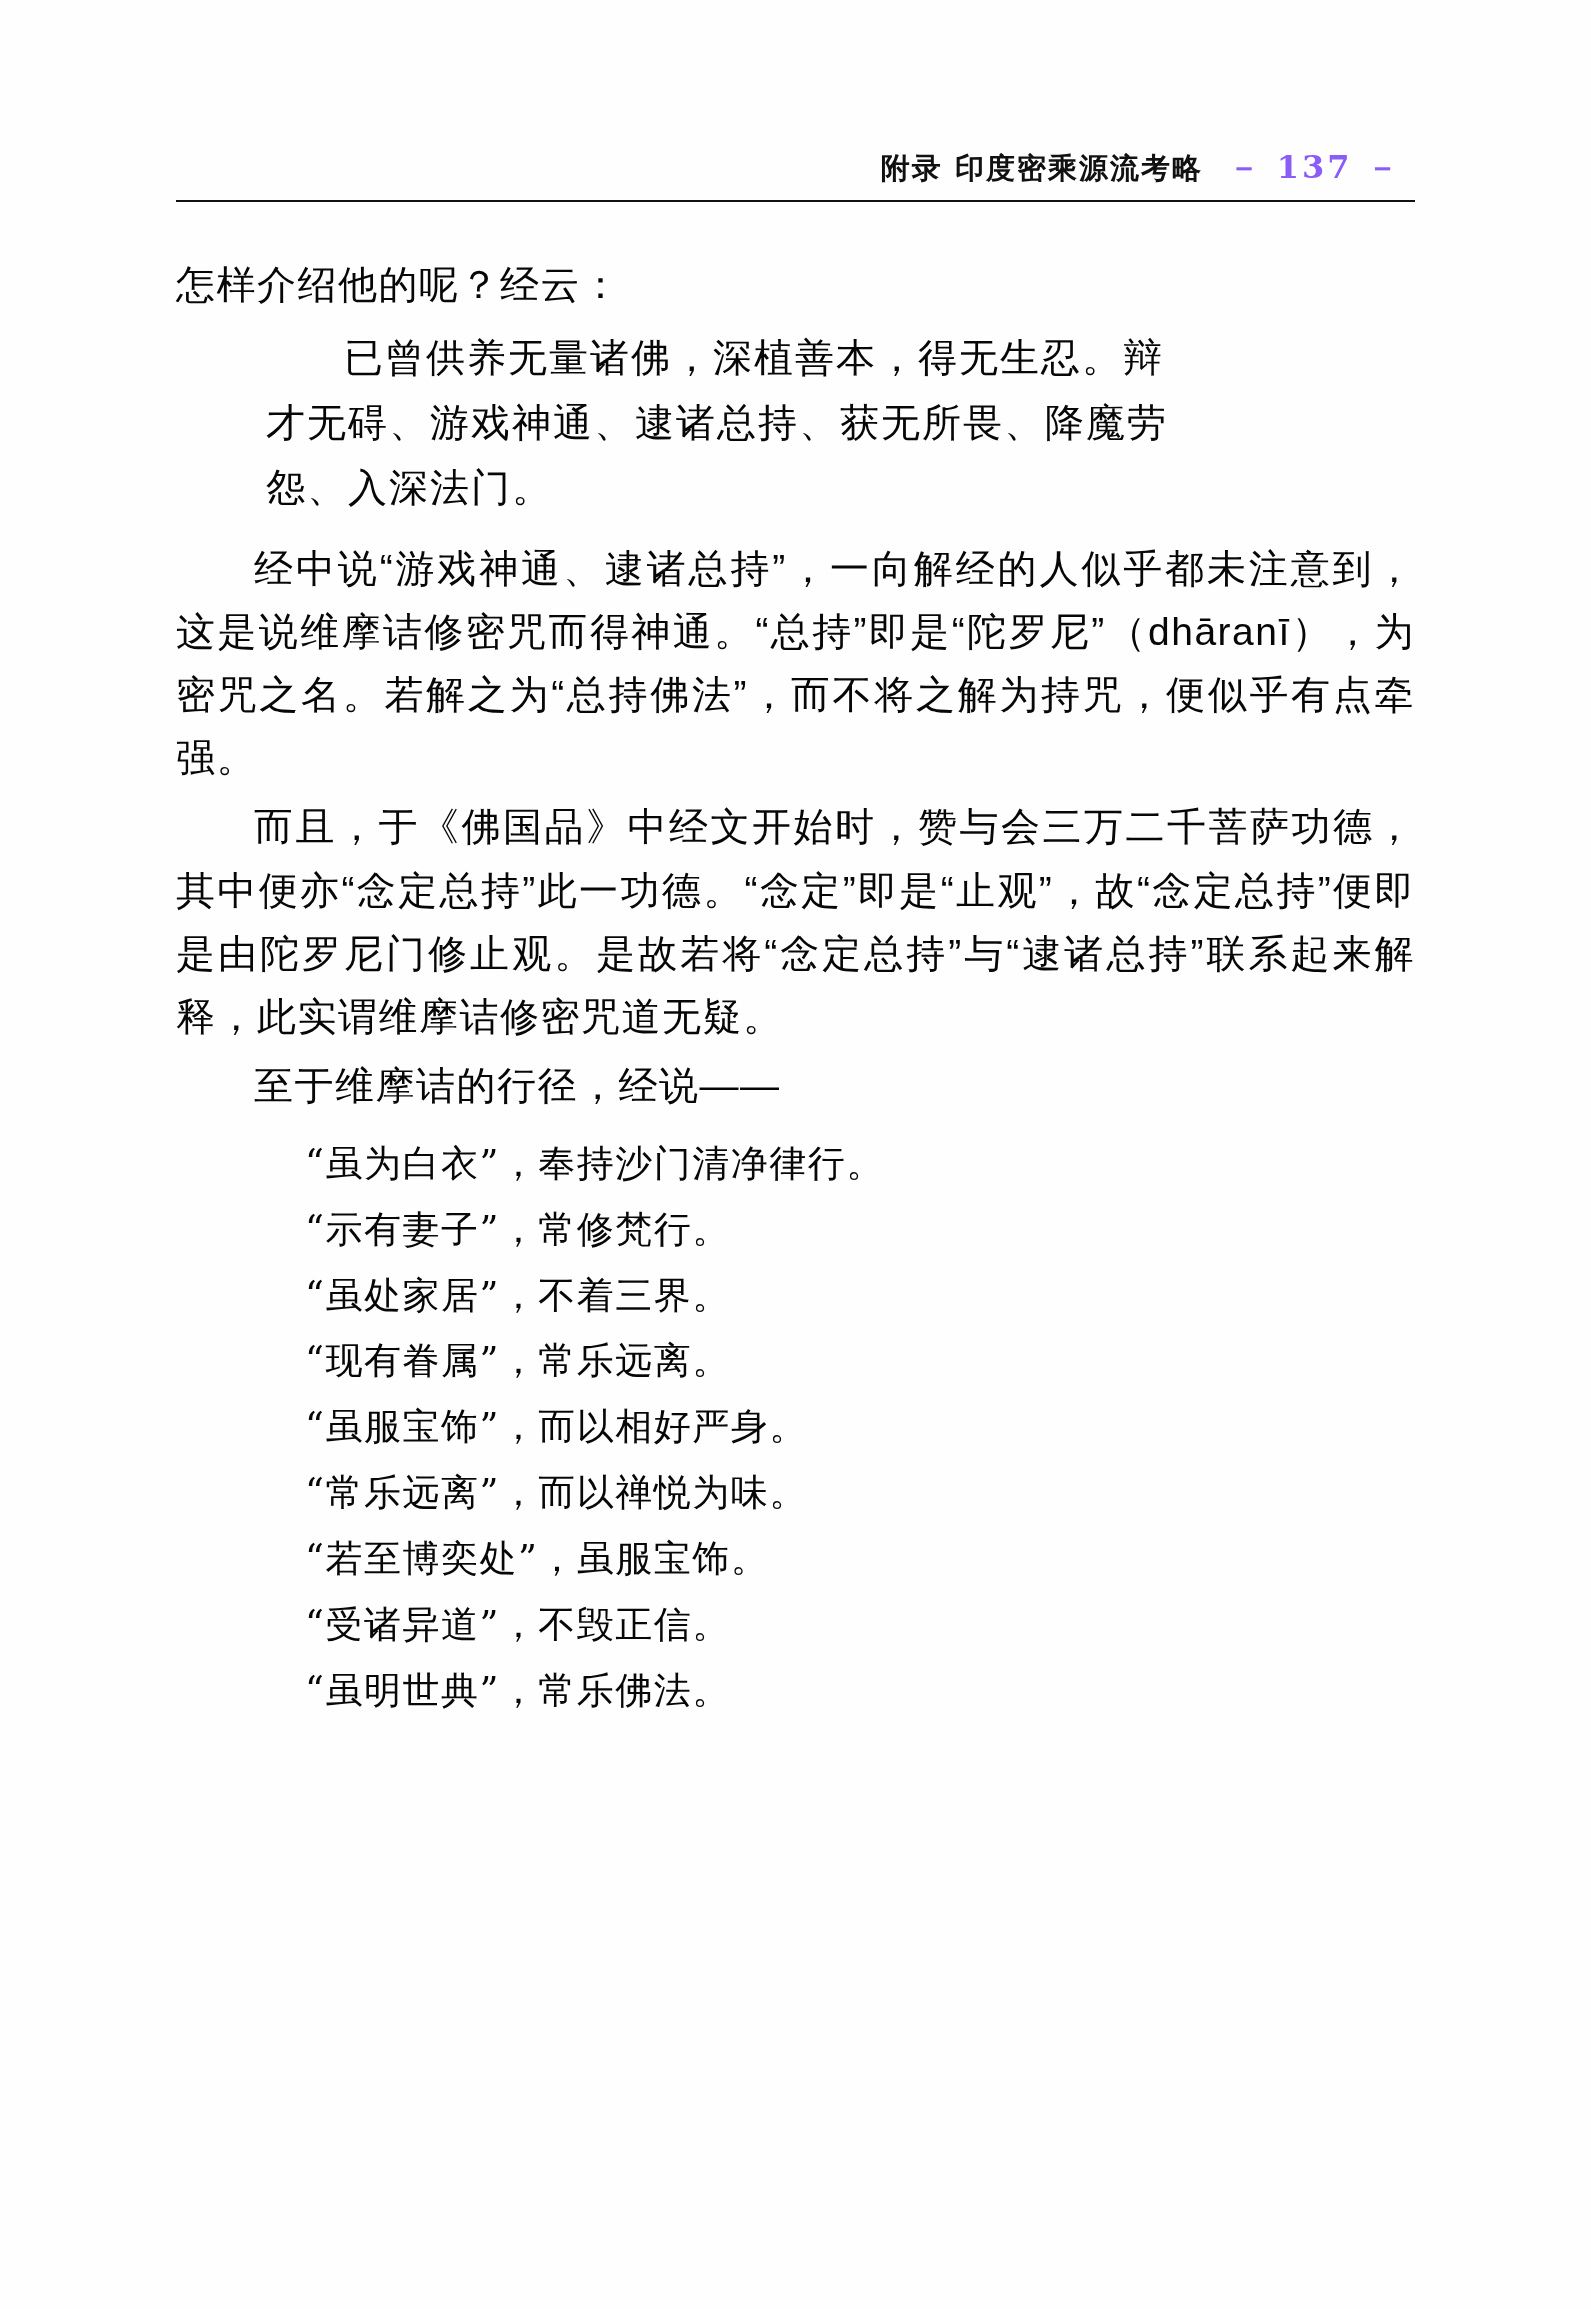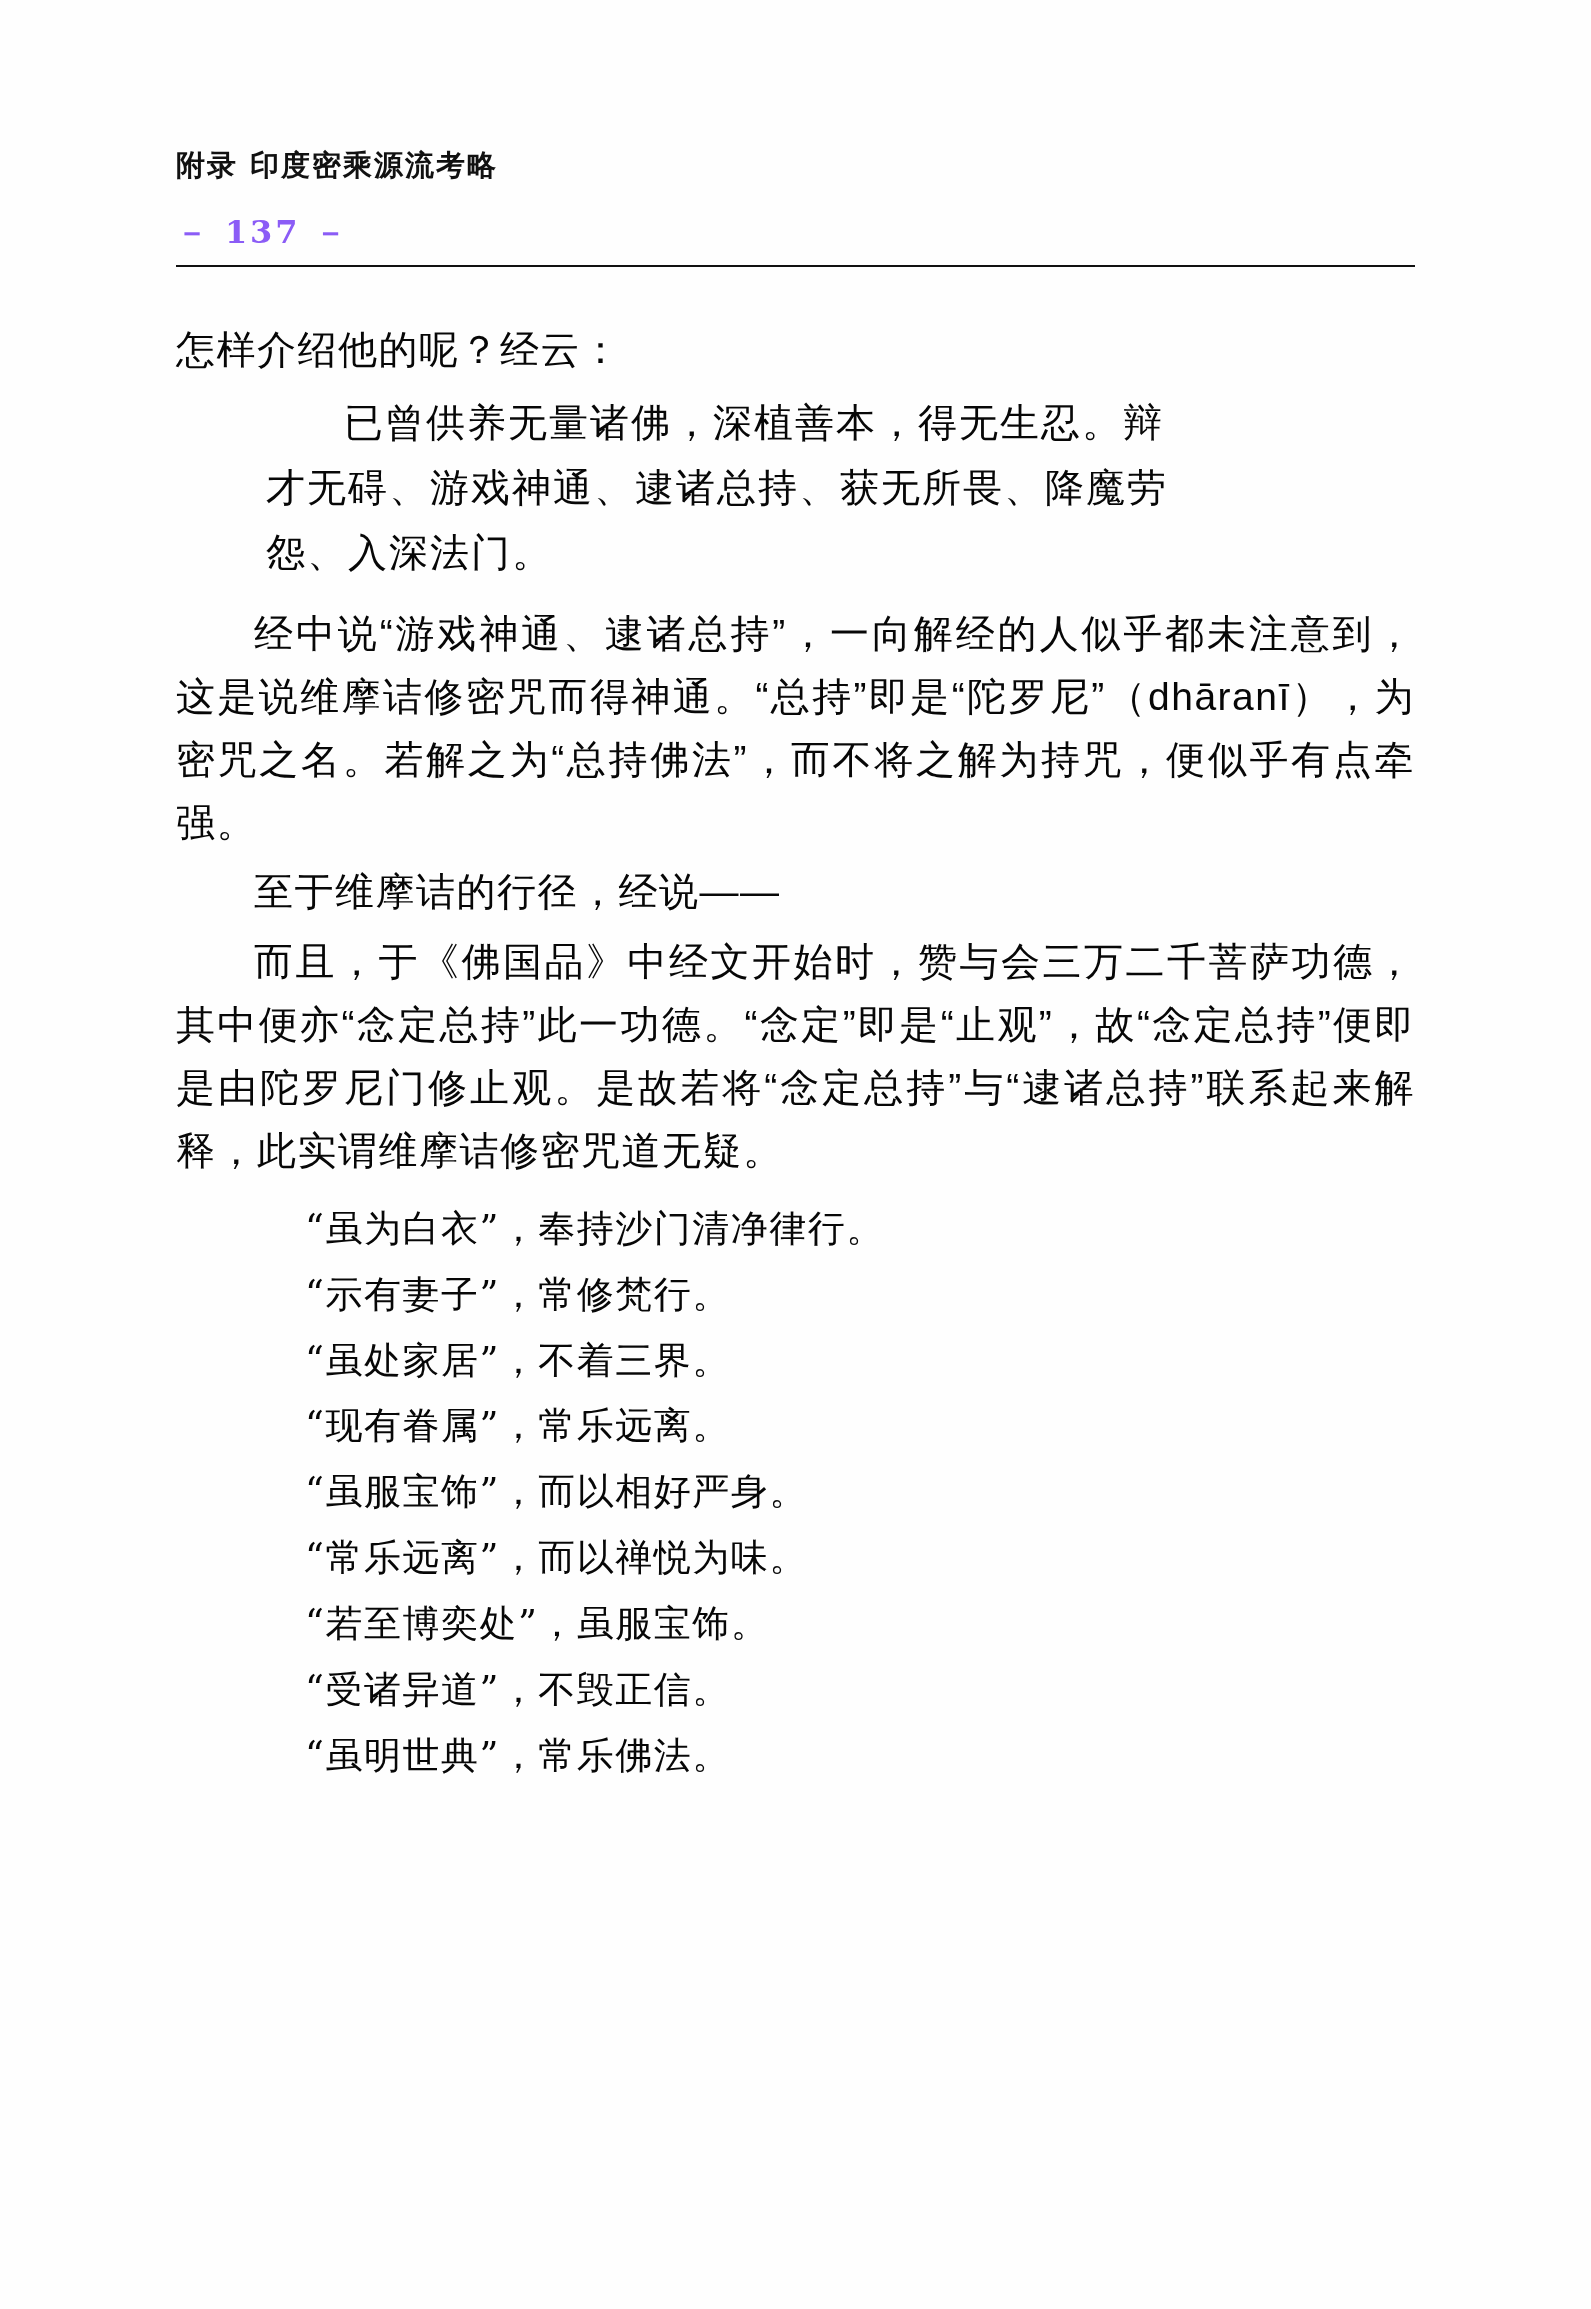--- a/index.html
+++ b/index.html
@@ -33,21 +33,20 @@
   
   .header {
     display: flex;
     align-items: baseline;
     justify-content: flex-end;
     gap: 25px;
     padding-right: 13.7px;
     border-bottom: 2.4px solid #111;
     padding-bottom: 9.8px;
     margin-bottom: 51px;
-    flex-direction: column;
   }
   .header-title {
     font-family: "DejaVu Serif", "Liberation Serif", serif;
     font-weight: bold;
     font-size: 29px;
     letter-spacing: 2px;
     color: #111;
   }
   .header-pageno {
     font-family: "DejaVu Serif", "Liberation Serif", serif;
@@ -106,22 +105,22 @@
 
     <p class="para">怎样介绍他的呢？经云：</p>
 
     <div class="quote-block">
       <p class="para">已曾供养无量诸佛，深植善本，得无生忍。辩</p>
       <p class="para" style="text-indent:0">才无碍、游戏神通、逮诸总持、获无所畏、降魔劳</p>
       <p class="para" style="text-indent:0">怨、入深法门。</p>
     </div>
 
     <p class="para indent">经中说“游戏神通、逮诸总持”，一向解经的人似乎都未注意到，这是说维摩诘修密咒而得神通。“总持”即是“陀罗尼”（dhāranī），为密咒之名。若解之为“总持佛法”，而不将之解为持咒，便似乎有点牵强。</p>
+    <p class="para indent">而且，于《佛国品》中经文开始时，赞与会三万二千菩萨功德，其中便亦“念定总持”此一功德。“念定”即是“止观”，故“念定总持”便即是由陀罗尼门修止观。是故若将“念定总持”与“逮诸总持”联系起来解释，此实谓维摩诘修密咒道无疑。</p>
     <p class="para indent">至于维摩诘的行径，经说——</p>
-    <p class="para indent">而且，于《佛国品》中经文开始时，赞与会三万二千菩萨功德，其中便亦“念定总持”此一功德。“念定”即是“止观”，故“念定总持”便即是由陀罗尼门修止观。是故若将“念定总持”与“逮诸总持”联系起来解释，此实谓维摩诘修密咒道无疑。</p>
 
     <div class="sutra-lines">
       <div class="sutra-line">“虽为白衣”，奉持沙门清净律行。</div>
       <div class="sutra-line">“示有妻子”，常修梵行。</div>
       <div class="sutra-line">“虽处家居”，不着三界。</div>
       <div class="sutra-line">“现有眷属”，常乐远离。</div>
       <div class="sutra-line">“虽服宝饰”，而以相好严身。</div>
       <div class="sutra-line">“常乐远离”，而以禅悦为味。</div>
       <div class="sutra-line">“若至博奕处”，虽服宝饰。</div>
       <div class="sutra-line">“受诸异道”，不毁正信。</div>

